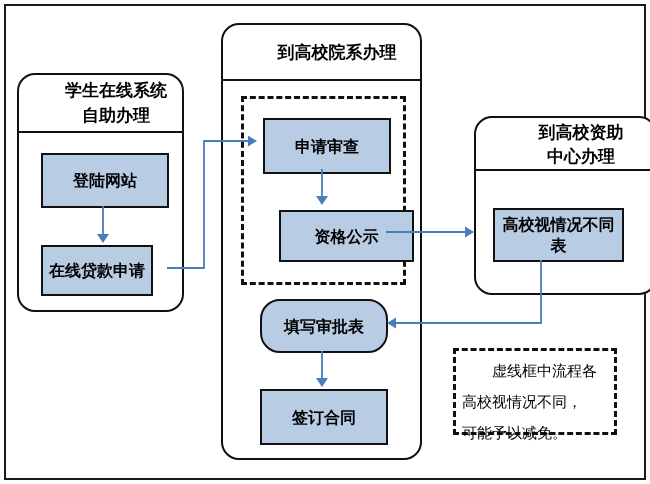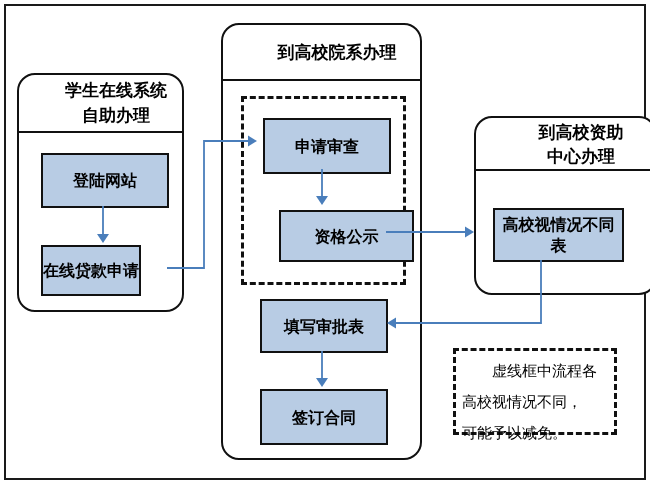--- a/index.html
+++ b/index.html
@@ -38,29 +38,29 @@
   }
   .arrows { position:absolute; left:0; top:0; width:650px; height:484px;
     pointer-events:none; z-index:5; }
   .arrow-line { stroke:var(--arrow,#4a7ebb); stroke-width:1.8; fill:none; }
   .arrow-head { fill:var(--arrow,#4a7ebb); stroke:none; }
 
   
   .c-online { left:17px; top:73px; width:167px; height:239px; }
   .c-online .container-title { height:58px; }
   .b-login { left:22px; top:78px; width:128px; height:55px; }
-  .b-apply { left:22px; top:170px; width:100px; height:51px; }
+  .b-apply { left:22px; top:170px; width:112px; height:51px; }
 
   
   .c-dept { left:221px; top:23px; width:201px; height:437px; }
   .c-dept .container-title { height:56px; }
   .d-inner { left:18px; top:71px; width:165px; height:189px; }
   .b-review { left:19px; top:19px; width:128px; height:56px;text-align:center; }
   .b-publicity { left:19px; top:111px; width:135px; height:52px;margin-left:16px; }
-  .b-fill { left:37px; top:274px; width:128px; height:54px; }
+  .b-fill { left:37px; top:274px; width:128px; height:54px;border-radius:20px; }
   .b-sign { left:37px; top:364px; width:128px; height:56px; }
 
   
   .c-aid { left:474px; top:116px; width:183px; height:179px; }
   .c-aid .container-title { height:53px; line-height:24px; }
   .b-issue { left:17px; top:90px; width:131px; height:54px; }
 </style>
 </head>
 <body>
 

